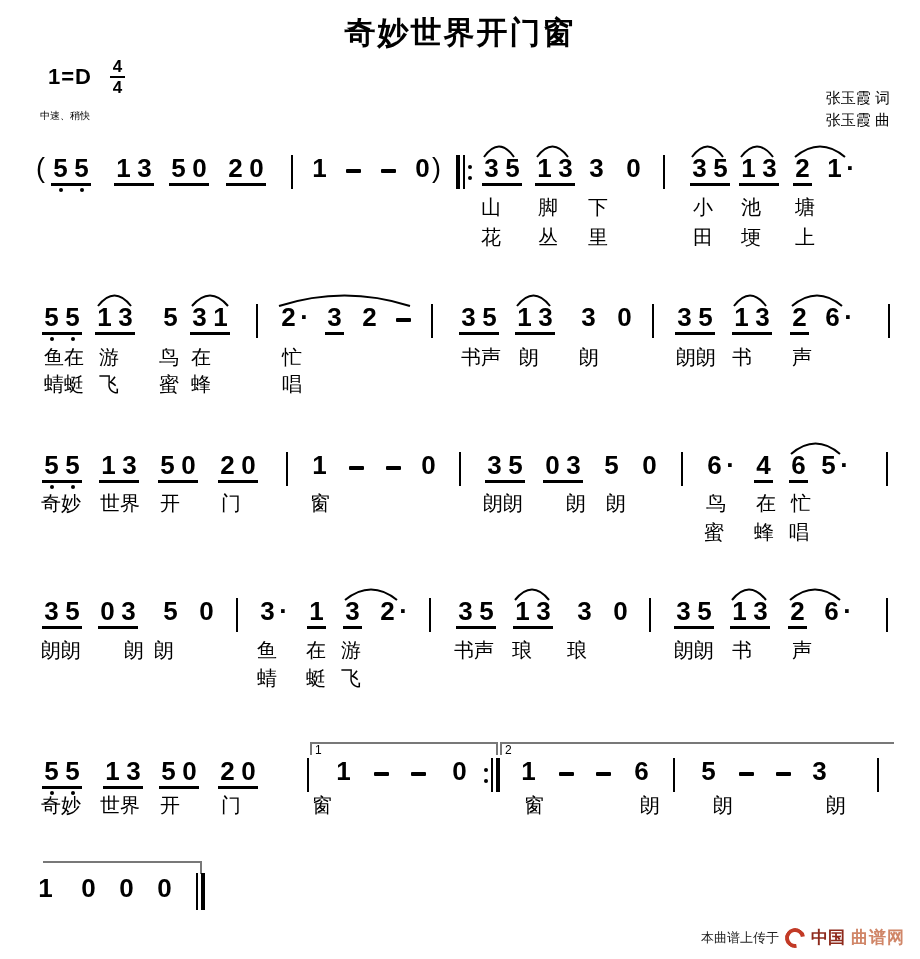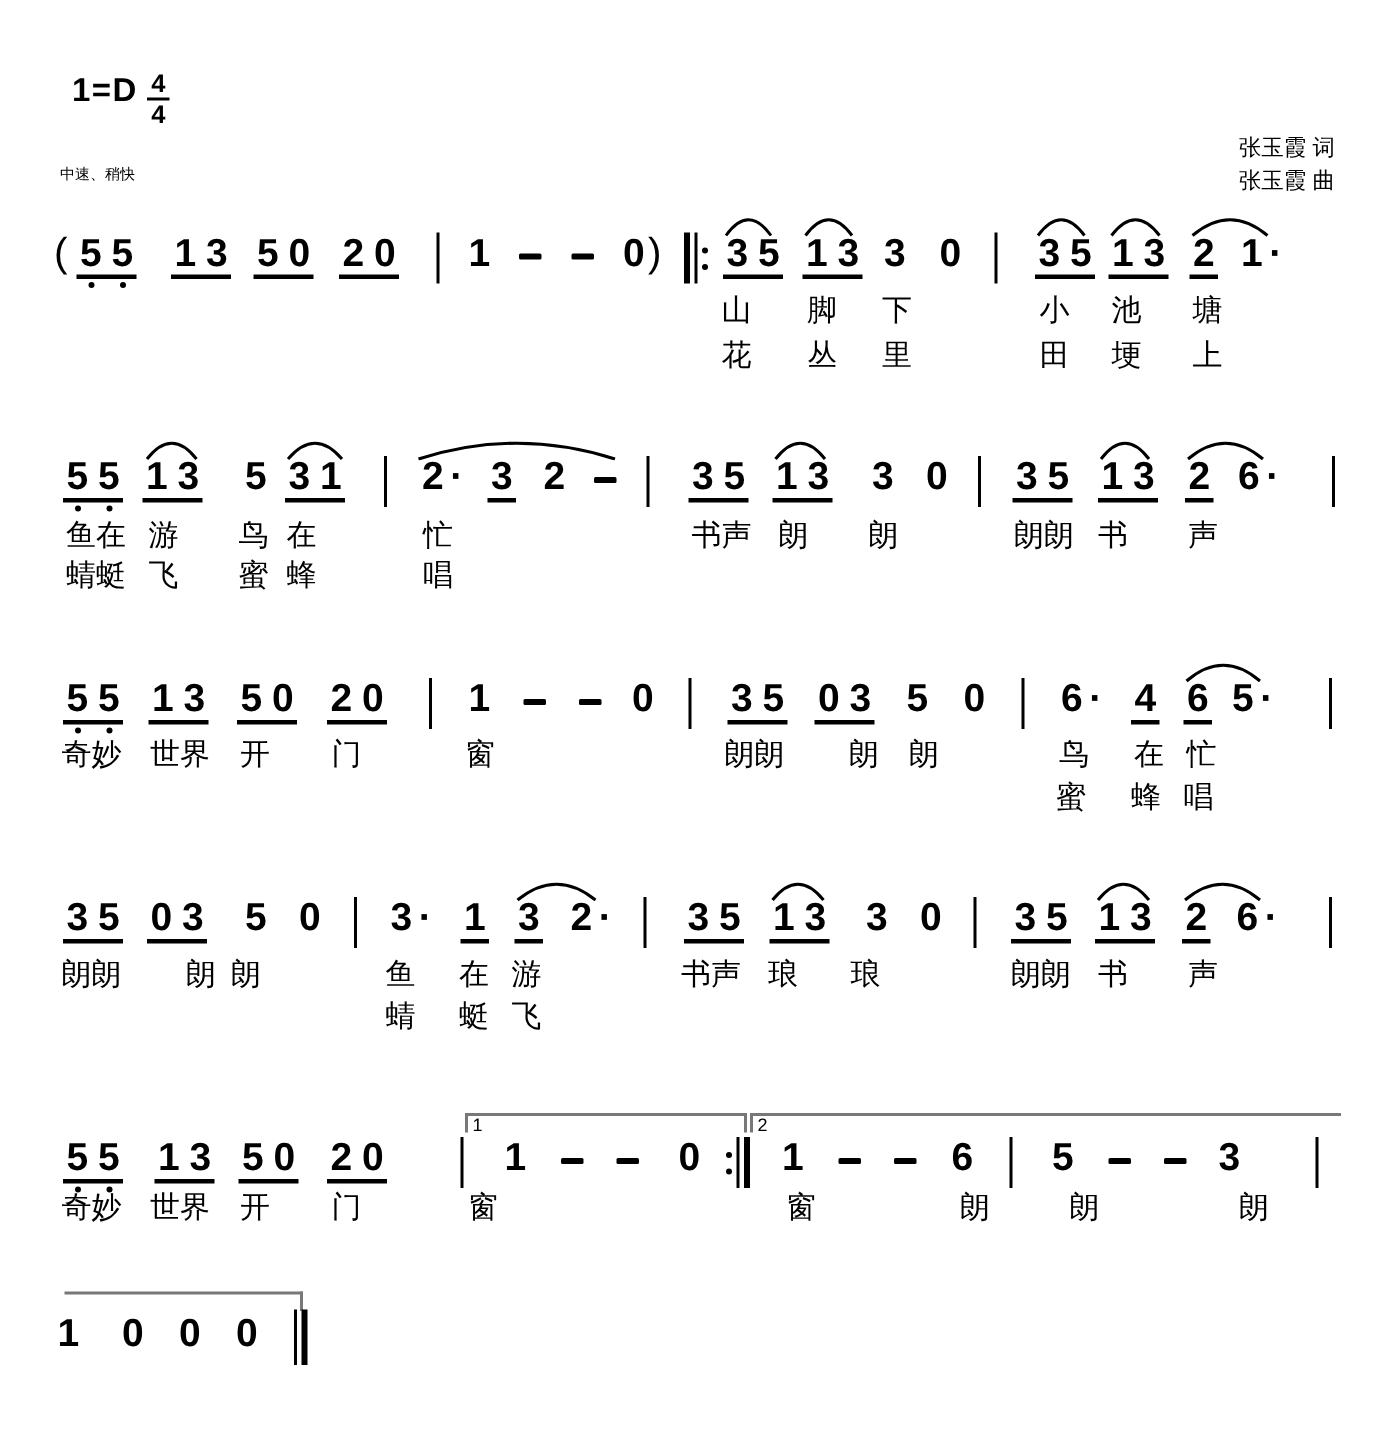--- a/index.html
+++ b/index.html
@@ -1,21 +1,21 @@
 <!DOCTYPE html>
 <html><head>
 <meta charset="utf-8">
 <style>
   html,body{margin:0;padding:0;background:#fff}
   .sheet{position:relative;width:920px;height:959px;background:#fff;overflow:hidden;
          font-family:"Liberation Sans",sans-serif;color:#000}
   .title{position:absolute;top:12px;left:0;right:0;text-align:center;
          font-size:31px;font-weight:bold;letter-spacing:2px}
   .genre{position:absolute;top:68px;left:0;right:0;text-align:center;font-size:17px}
-  .keysig{position:absolute;top:47px;left:48px;display:flex;align-items:flex-start;gap:6px}
+  .keysig{position:absolute;top:58px;left:48px;display:flex;align-items:center;gap:18px}
   .keysig .kname{font-size:22px;font-weight:bold;letter-spacing:1px}
   .frac{display:inline-flex;flex-direction:column;align-items:center;line-height:1}
   .frac b{font-size:17px;font-weight:bold}
   .frac .fbar{width:15px;height:2px;background:#000;margin:1px 0}
   .tempo{position:absolute;top:109px;left:40px;font-size:10px}
   .credit{position:absolute;right:30px;font-size:15px}
   .credit.c1{top:89px}.credit.c2{top:111px}
   #score{position:absolute;left:0;top:0;right:0;bottom:0}
   .note{position:absolute;display:flex;gap:6px;font-weight:bold;font-size:26px;line-height:26px}
   .note.u{border-bottom:3px solid #000;padding:0 2px 2px;margin-left:-2px}
@@ -45,20 +45,21 @@
   .uptext{font-size:13px;color:#222}
   .logo-icon{width:12px;height:12px;border:4px solid #c23a26;border-right-color:transparent;
           border-radius:50%;transform:rotate(35deg);display:inline-block}
   .logo-cn{font-size:17px;font-weight:bold}
   .logo-qp{font-size:17px;font-weight:bold;letter-spacing:1px}
 </style>
 </head>
 <body>
 
 <div class="sheet">
+  <div class="title">奇妙世界开门窗</div>
   <div class="keysig">
     <span class="kname">1=D</span>
     <span class="frac">
       <b>4</b>
       <span class="fbar"></span>
       <b>4</b>
     </span>
   </div>
   <div class="tempo">中速、稍快</div>
   <div class="credit c1">张玉霞 词</div>
@@ -489,13 +490,19 @@
       </div>
       <div class="note" style="top: 875px; left: 157px;">
         <span class="d">0</span>
       </div>
       <div class="rbar final" style="top: 873px; left: 196px;">
         <i class="bthin"></i>
         <i class="bthick"></i>
       </div>
     </div>
 
+  <div class="footer">
+    <span class="uptext">本曲谱上传于</span>
+    <span class="logo-icon" style="border-color: rgb(194, 58, 38) transparent rgb(194, 58, 38) rgb(194, 58, 38);"></span>
+    <span class="logo-cn" style="color: rgb(142, 42, 28);">中国</span>
+    <span class="logo-qp" style="color: rgb(208, 134, 104);">曲谱网</span>
+  </div>
 </div>
 
 </body></html>

